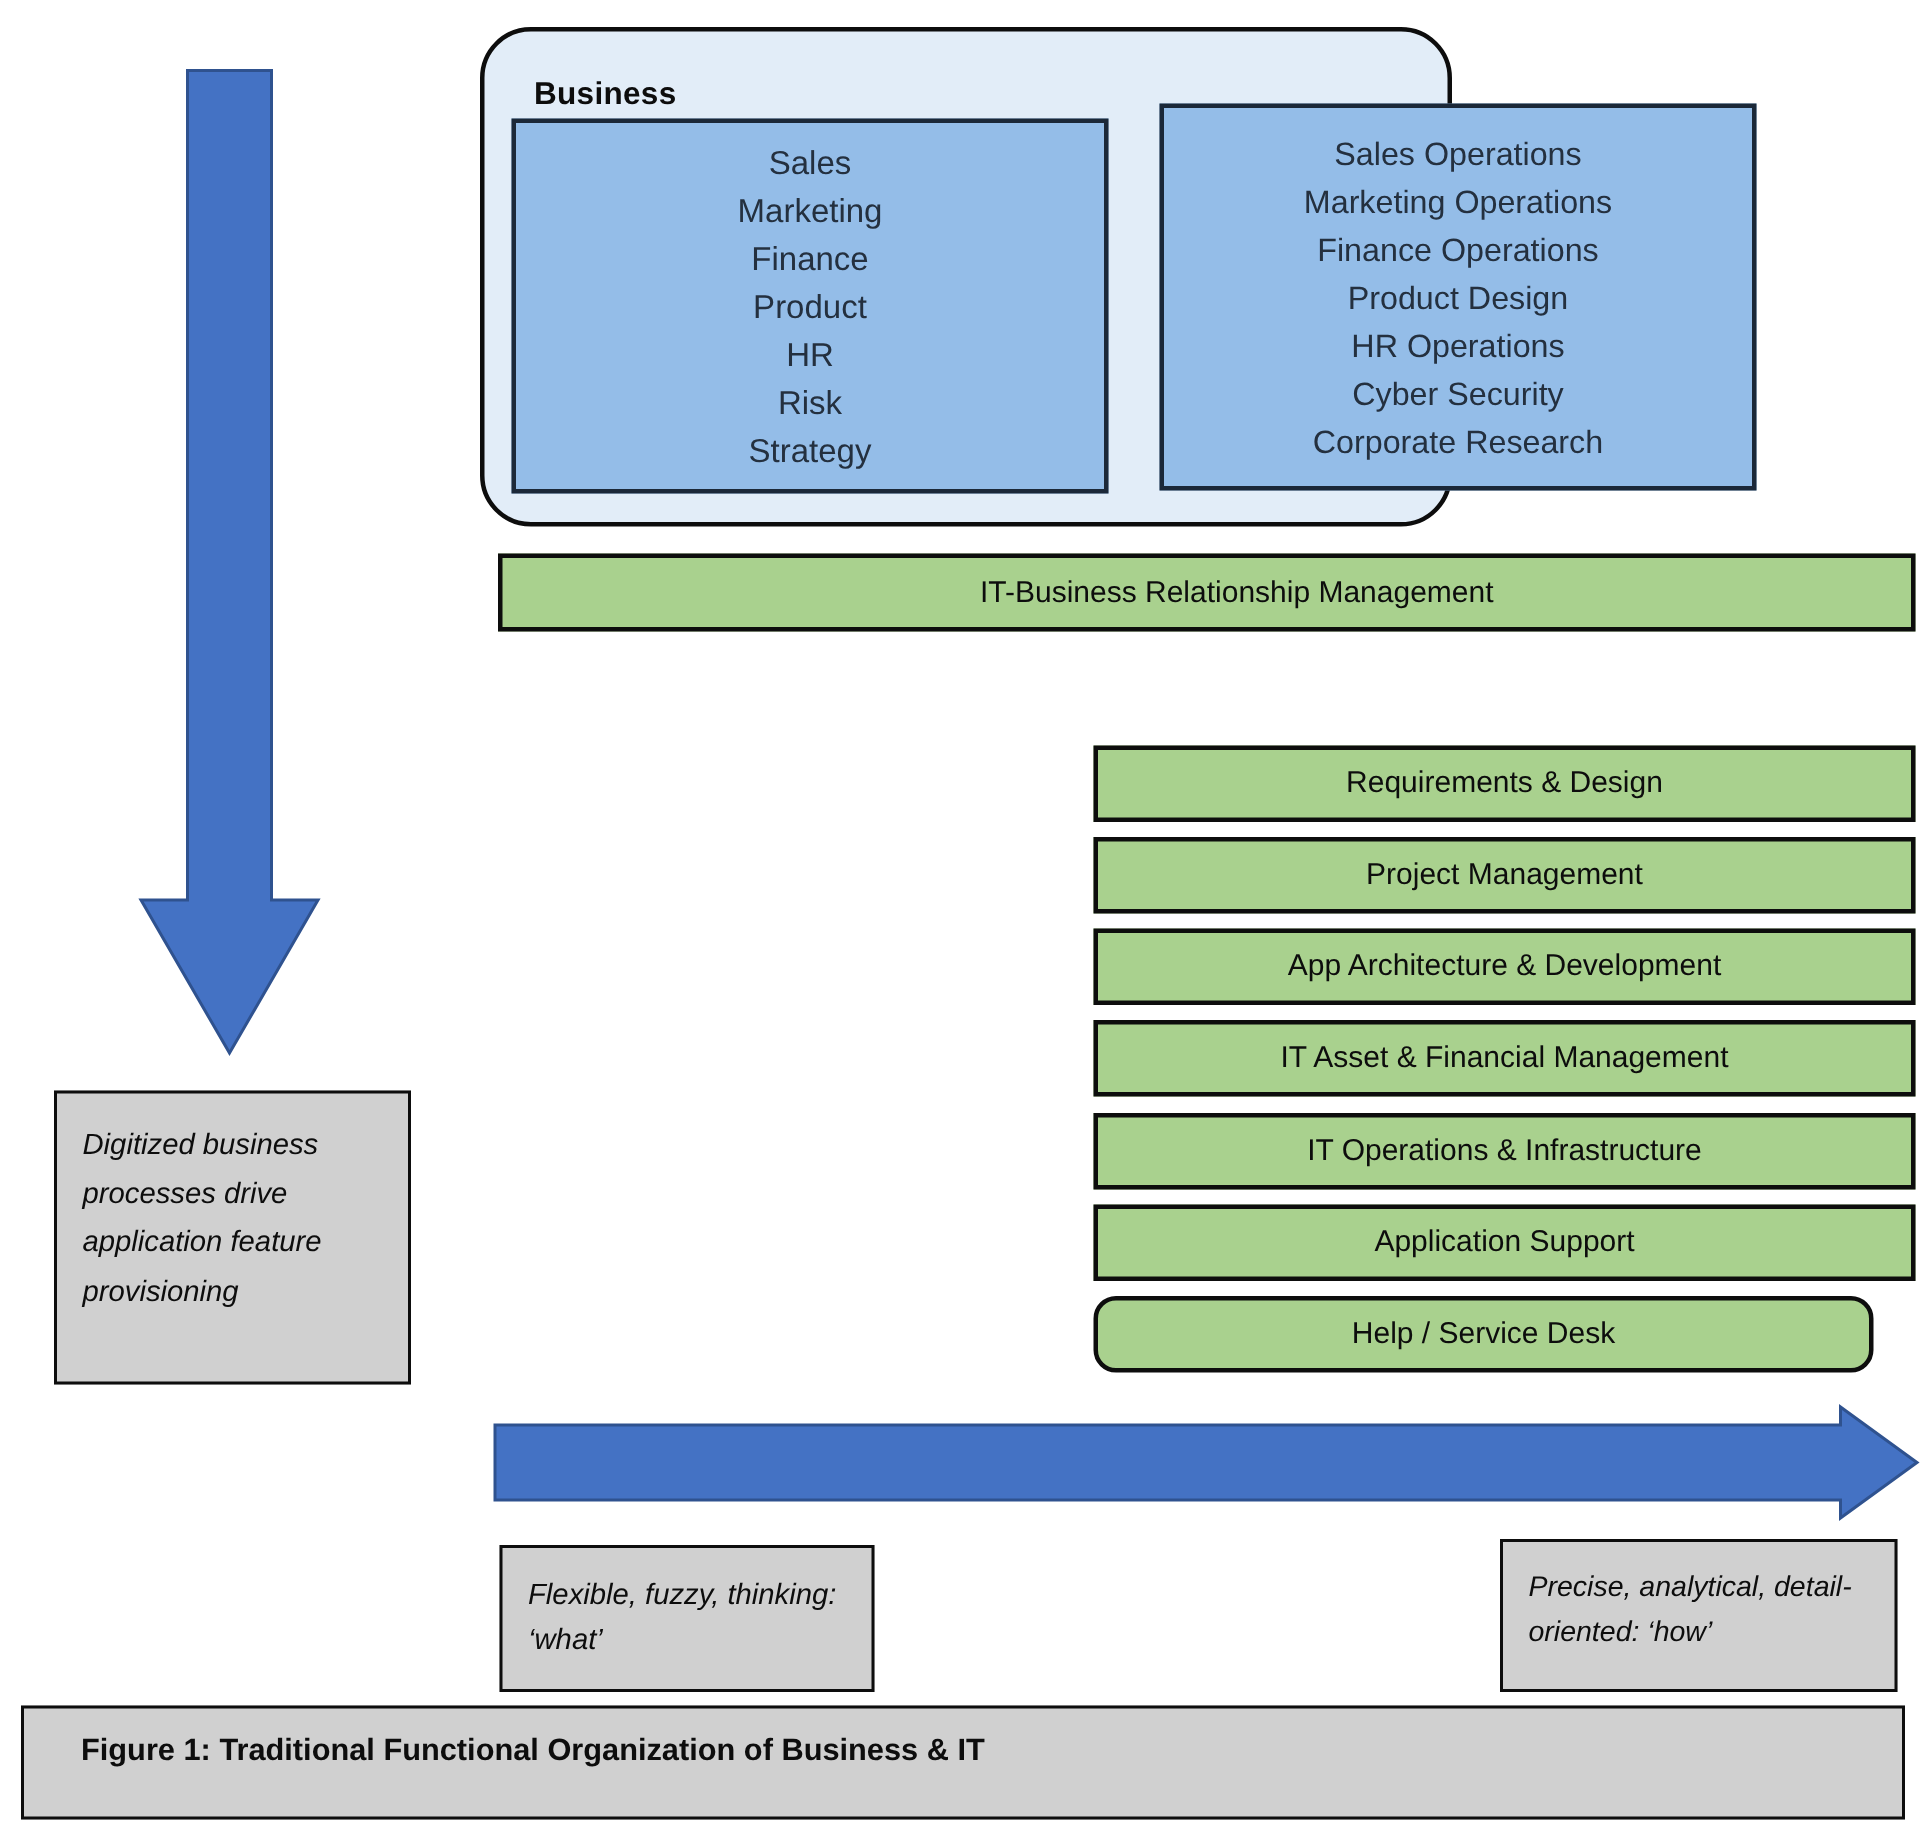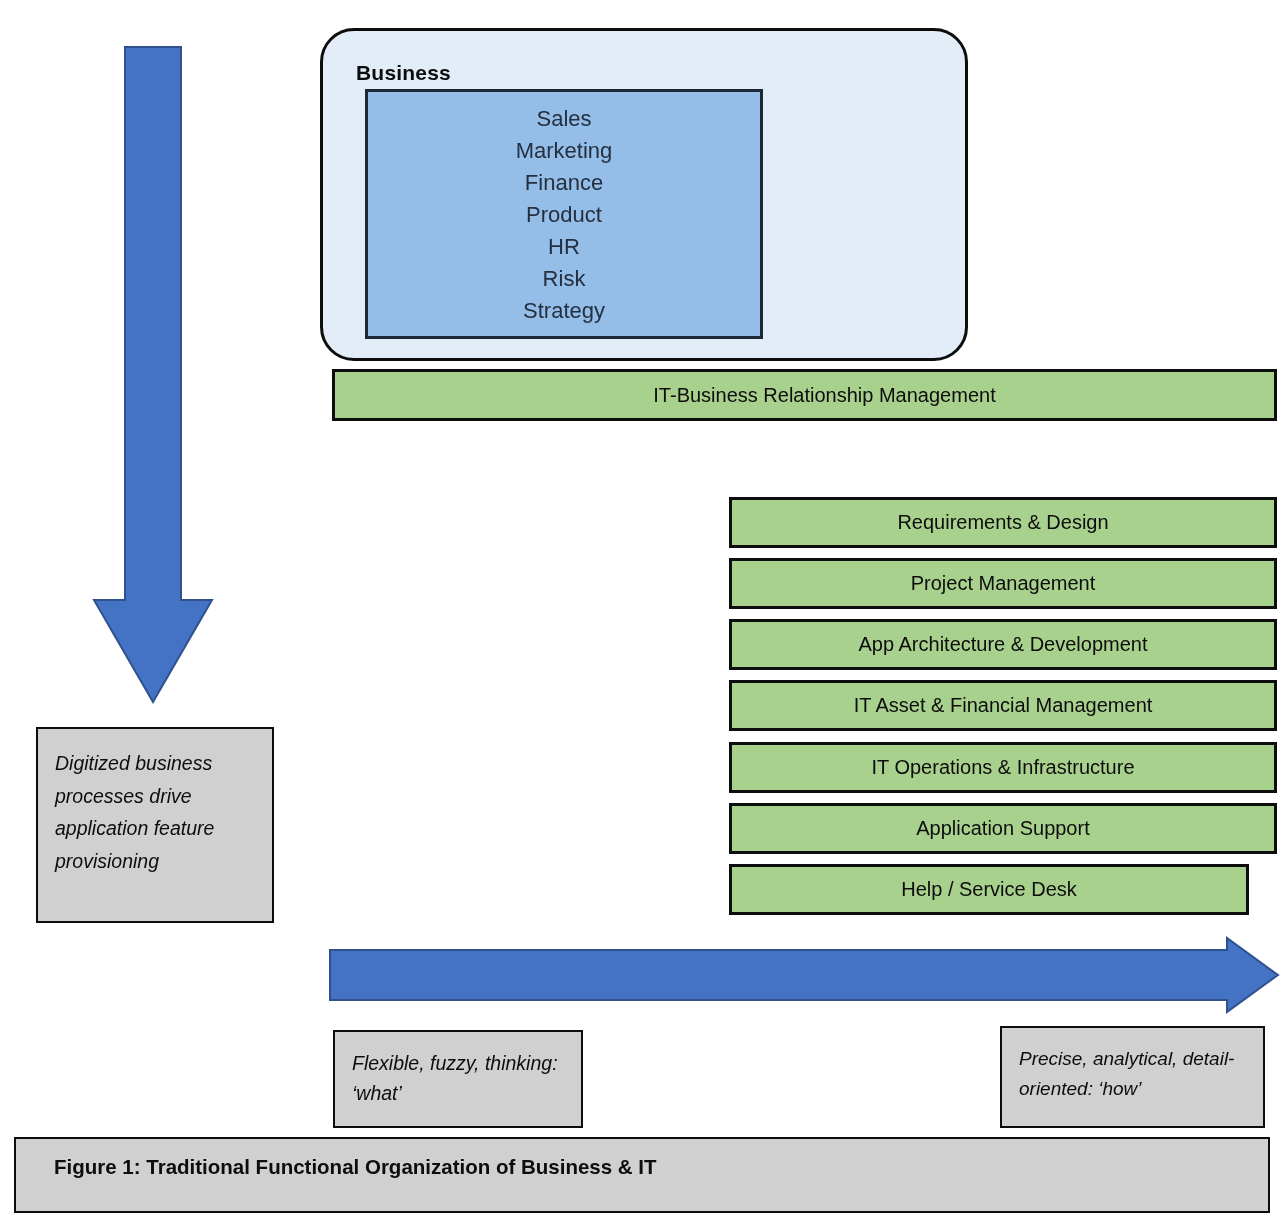--- a/index.html
+++ b/index.html
@@ -17,21 +17,21 @@
     width: 1284px;
     height: 1221px;
     overflow: hidden;
     background: #ffffff;
   }
 
   
   .business-container {
     position: absolute;
     left: 320px;
-    top: 28px;
+    top: 18px;
     width: 648px;
     height: 333px;
     box-sizing: border-box;
     background: #E2EDF8;
     border: 3px solid #0d0d0d;
     border-radius: 34px;
   }
   .business-title {
     position: absolute;
     left: 33px;
@@ -56,21 +56,20 @@
     font-size: 22px;
     line-height: 32px;
     color: #24303f;
     white-space: nowrap;
   }
   #func-box-left {
     left: 18px;
     top: 58px;
     width: 398px;
     height: 250px;
-    margin-left: 24px;
   }
   #func-box-right {
     left: 450px;
     top: 48px;
     width: 398px;
     height: 258px;
   }
   #func-box-right .func-item { font-size: 21.5px; }
 
   
@@ -163,31 +162,40 @@
     <div id="func-box-left" class="func-box">
       <div class="func-item">Sales</div>
       <div class="func-item">Marketing</div>
       <div class="func-item">Finance</div>
       <div class="func-item">Product</div>
       <div class="func-item">HR</div>
       <div class="func-item">Risk</div>
       <div class="func-item">Strategy</div>
     </div>
 
+    <div id="func-box-right" class="func-box">
+      <div class="func-item">Sales Operations</div>
+      <div class="func-item">Marketing Operations</div>
+      <div class="func-item">Finance Operations</div>
+      <div class="func-item">Product Design</div>
+      <div class="func-item">HR Operations</div>
+      <div class="func-item">Cyber Security</div>
+      <div class="func-item">Corporate Research</div>
+    </div>
   </div>
 
   <div class="green-bar" style="left:332px; top:369px; width:945px; height:52px;padding-left:40px;">IT-Business Relationship Management</div>
 
   <div class="green-bar" style="left:729px; top:497px; width:548px; height:51px;">Requirements &amp; Design</div>
   <div class="green-bar" style="left:729px; top:558px; width:548px; height:51px;">Project Management</div>
   <div class="green-bar" style="left:729px; top:619px; width:548px; height:51px;">App Architecture &amp; Development</div>
   <div class="green-bar" style="left:729px; top:680px; width:548px; height:51px;">IT Asset &amp; Financial Management</div>
   <div class="green-bar" style="left:729px; top:742px; width:548px; height:51px;">IT Operations &amp; Infrastructure</div>
   <div class="green-bar" style="left:729px; top:803px; width:548px; height:51px;">Application Support</div>
-  <div class="green-bar" style="left:729px; top:864px; width:520px; height:51px;">Help / Service Desk</div>
+  <div class="green-bar" style="left:729px; top:864px; width:520px; height:51px;border-radius:15px;">Help / Service Desk</div>
 
   <svg id="right-arrow" class="arrow-svg" width="952" height="78" viewBox="0 0 952 78">
     <polygon points="2,14 899,14 899,2 950,39 899,76 899,64 2,64" fill="#4472C4" stroke="#2F528F" stroke-width="2"></polygon>
   </svg>
 
   <div id="note-digitized" class="gray-box">Digitized business processes drive application feature provisioning</div>
   <div id="note-flexible" class="gray-box">Flexible, fuzzy, thinking: ‘what’</div>
   <div id="note-precise" class="gray-box">Precise, analytical, detail-oriented: ‘how’</div>
 
   <div id="figure-caption">Figure 1: Traditional Functional Organization of Business &amp; IT</div>

